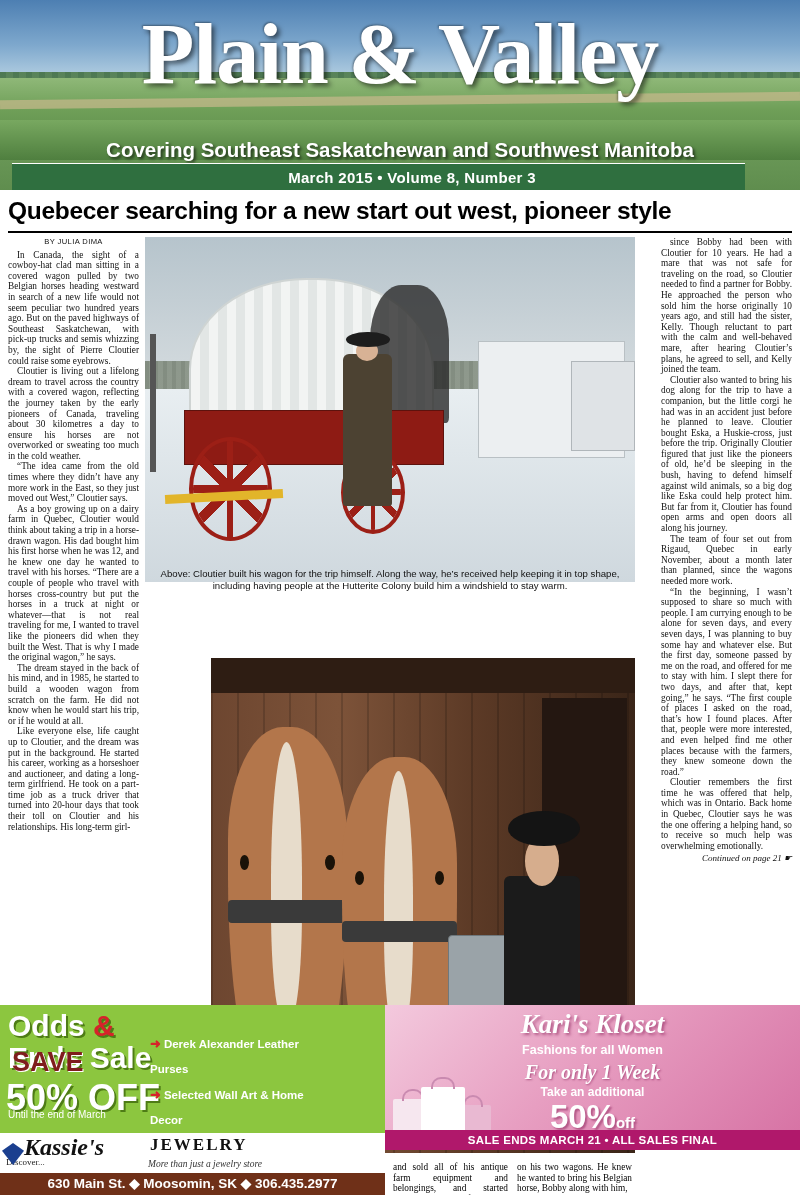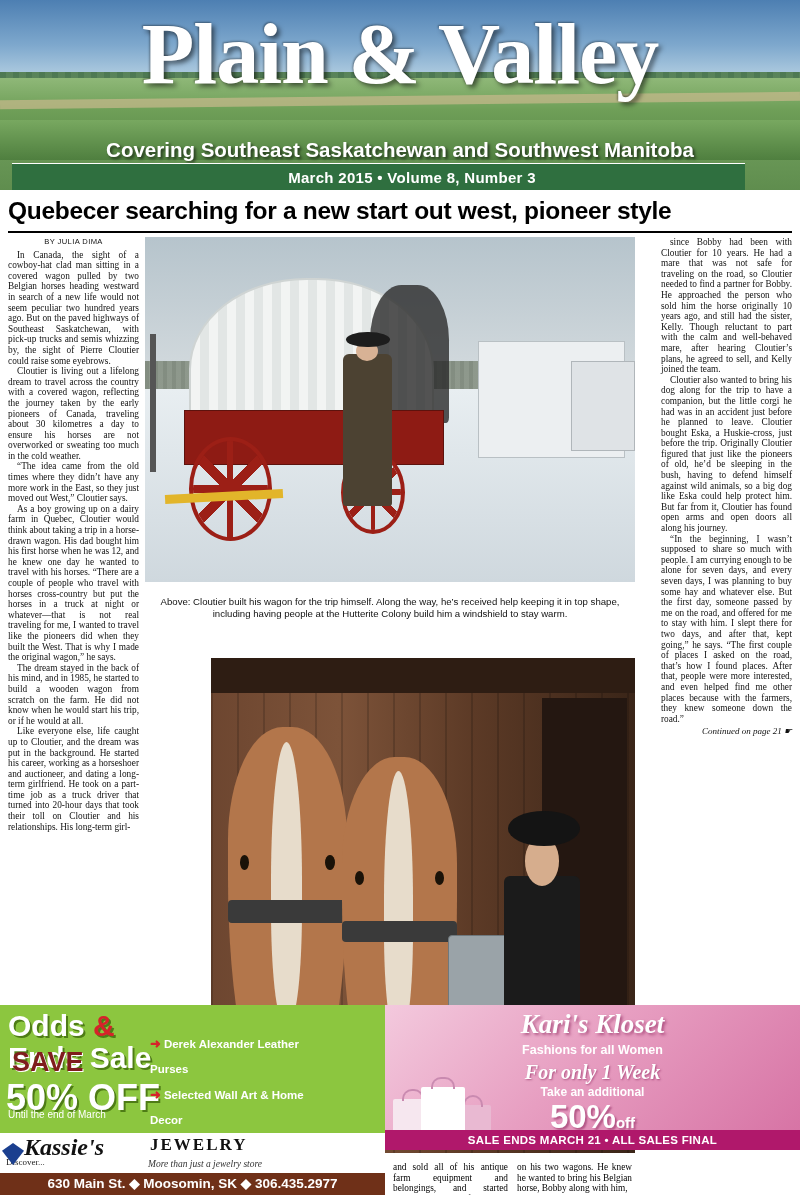--- a/index.html
+++ b/index.html
@@ -123,21 +123,21 @@
   .photo-top {
     position:absolute; left:137px; top:0; width:490px; height:345px;
     overflow:hidden; background:#cfd8dd;
   }
   .cap {
     position:absolute; left:137px; width:490px;
     font-family:"Liberation Sans", sans-serif;
     font-size:9.6px; line-height:12px; color:#111;
     text-align:center;
   }
-  .cap1 { top:359px; }
+  .cap1 { top:331px; }
   .cap2 { top:378px; }
   .photo-bottom {
     position:absolute; left:203px; top:421px; width:424px; height:495px;
     overflow:hidden; background:#6b3c28;
   }
   .mid-text {
     position:absolute; top:925px; left:137px; width:490px;
     display:flex; gap:9px;
     font-size:9.3px; line-height:10.6px; text-align:justify;
   }
@@ -271,21 +271,23 @@
     <p>Cloutier is living out a lifelong dream to travel across the country with a covered wagon, reflecting the journey taken by the early pioneers of Canada, traveling about 30 kilometres a day to ensure his horses are not overworked or sweating too much in the cold weather.</p>
     <p>“The idea came from the old times where they didn’t have any more work in the East, so they just moved out West,” Cloutier says.</p>
     <p>As a boy growing up on a dairy farm in Quebec, Cloutier would think about taking a trip in a horse-drawn wagon. His dad bought him his first horse when he was 12, and he knew one day he wanted to travel with his horses. “There are a couple of people who travel with horses cross-country but put the horses in a truck at night or whatever—that is not real traveling for me, I wanted to travel like the pioneers did when they built the West. That is why I made the original wagon,” he says.</p>
     <p>The dream stayed in the back of his mind, and in 1985, he started to build a wooden wagon from scratch on the farm. He did not know when he would start his trip, or if he would at all.</p>
     <p>Like everyone else, life caught up to Cloutier, and the dream was put in the background. He started his career, working as a horseshoer and auctioneer, and dating a long-term girlfriend. He took on a part-time job as a truck driver that turned into 20-hour days that took their toll on Cloutier and his relationships. His long-term girl-</p>
   </div>
 
   <div class="col col-right">
     <p>since Bobby had been with Cloutier for 10 years. He had a mare that was not safe for traveling on the road, so Cloutier needed to find a partner for Bobby. He approached the person who sold him the horse originally 10 years ago, and still had the sister, Kelly. Though reluctant to part with the calm and well-behaved mare, after hearing Cloutier’s plans, he agreed to sell, and Kelly joined the team.</p>
     <p>Cloutier also wanted to bring his dog along for the trip to have a companion, but the little corgi he had was in an accident just before he planned to leave. Cloutier bought Eska, a Huskie-cross, just before the trip. Originally Cloutier figured that just like the pioneers of old, he’d be sleeping in the bush, having to defend himself against wild animals, so a big dog like Eska could help protect him. But far from it, Cloutier has found open arms and open doors all along his journey.</p>
+    <p>The team of four set out from Rigaud, Quebec in early November, about a month later than planned, since the wagons needed more work.</p>
     <p>“In the beginning, I wasn’t supposed to share so much with people. I am currying enough to be alone for seven days, and every seven days, I was planning to buy some hay and whatever else. But the first day, someone passed by me on the road, and offered for me to stay with him. I slept there for two days, and after that, kept going,” he says. “The first couple of places I asked on the road, that’s how I found places. After that, people were more interested, and even helped find me other places because with the farmers, they knew someone down the road.”</p>
+    <p>Cloutier remembers the first time he was offered that help, which was in Ontario. Back home in Quebec, Cloutier says he was the one offering a helping hand, so to receive so much help was overwhelming emotionally.</p>
     <p class="contd">Continued on page 21 ☛</p>
   </div>
 
   <div class="photo-top">
     <div class="p1">
       <div class="sky"></div>
       <div class="trees"></div>
       <div class="snow"></div>
       <div class="trailer"></div>
       <div class="trailer2"></div>

